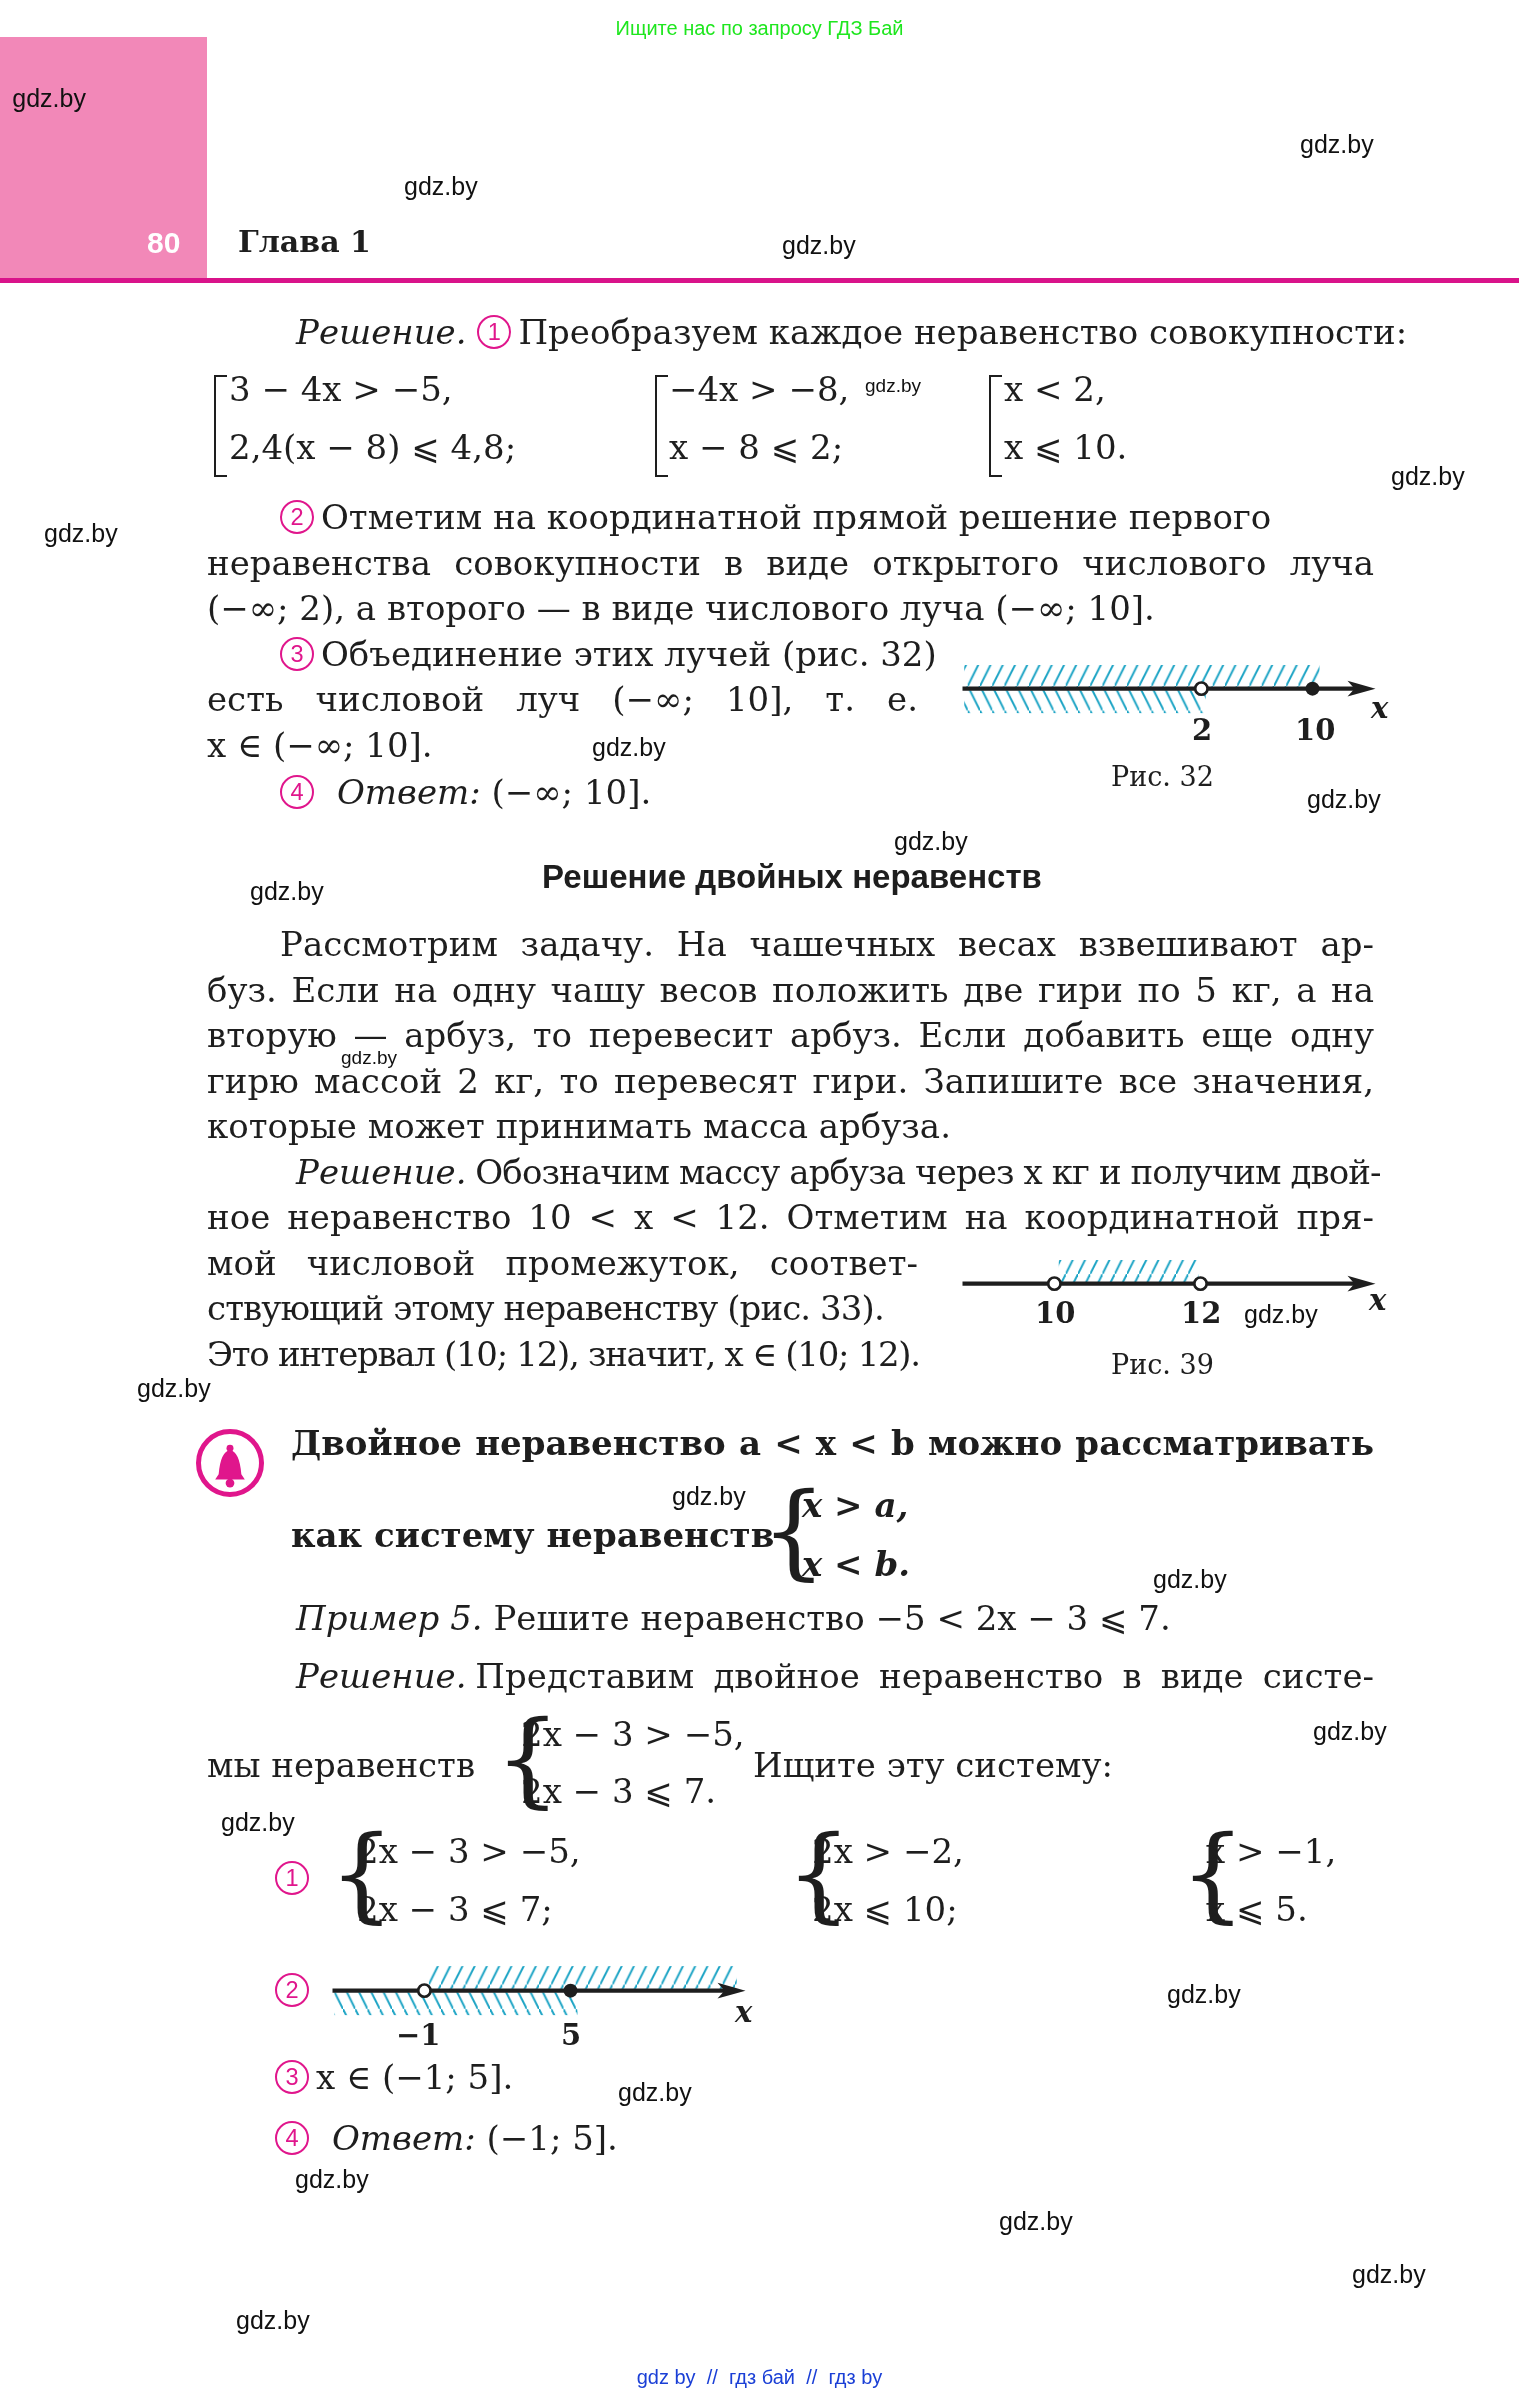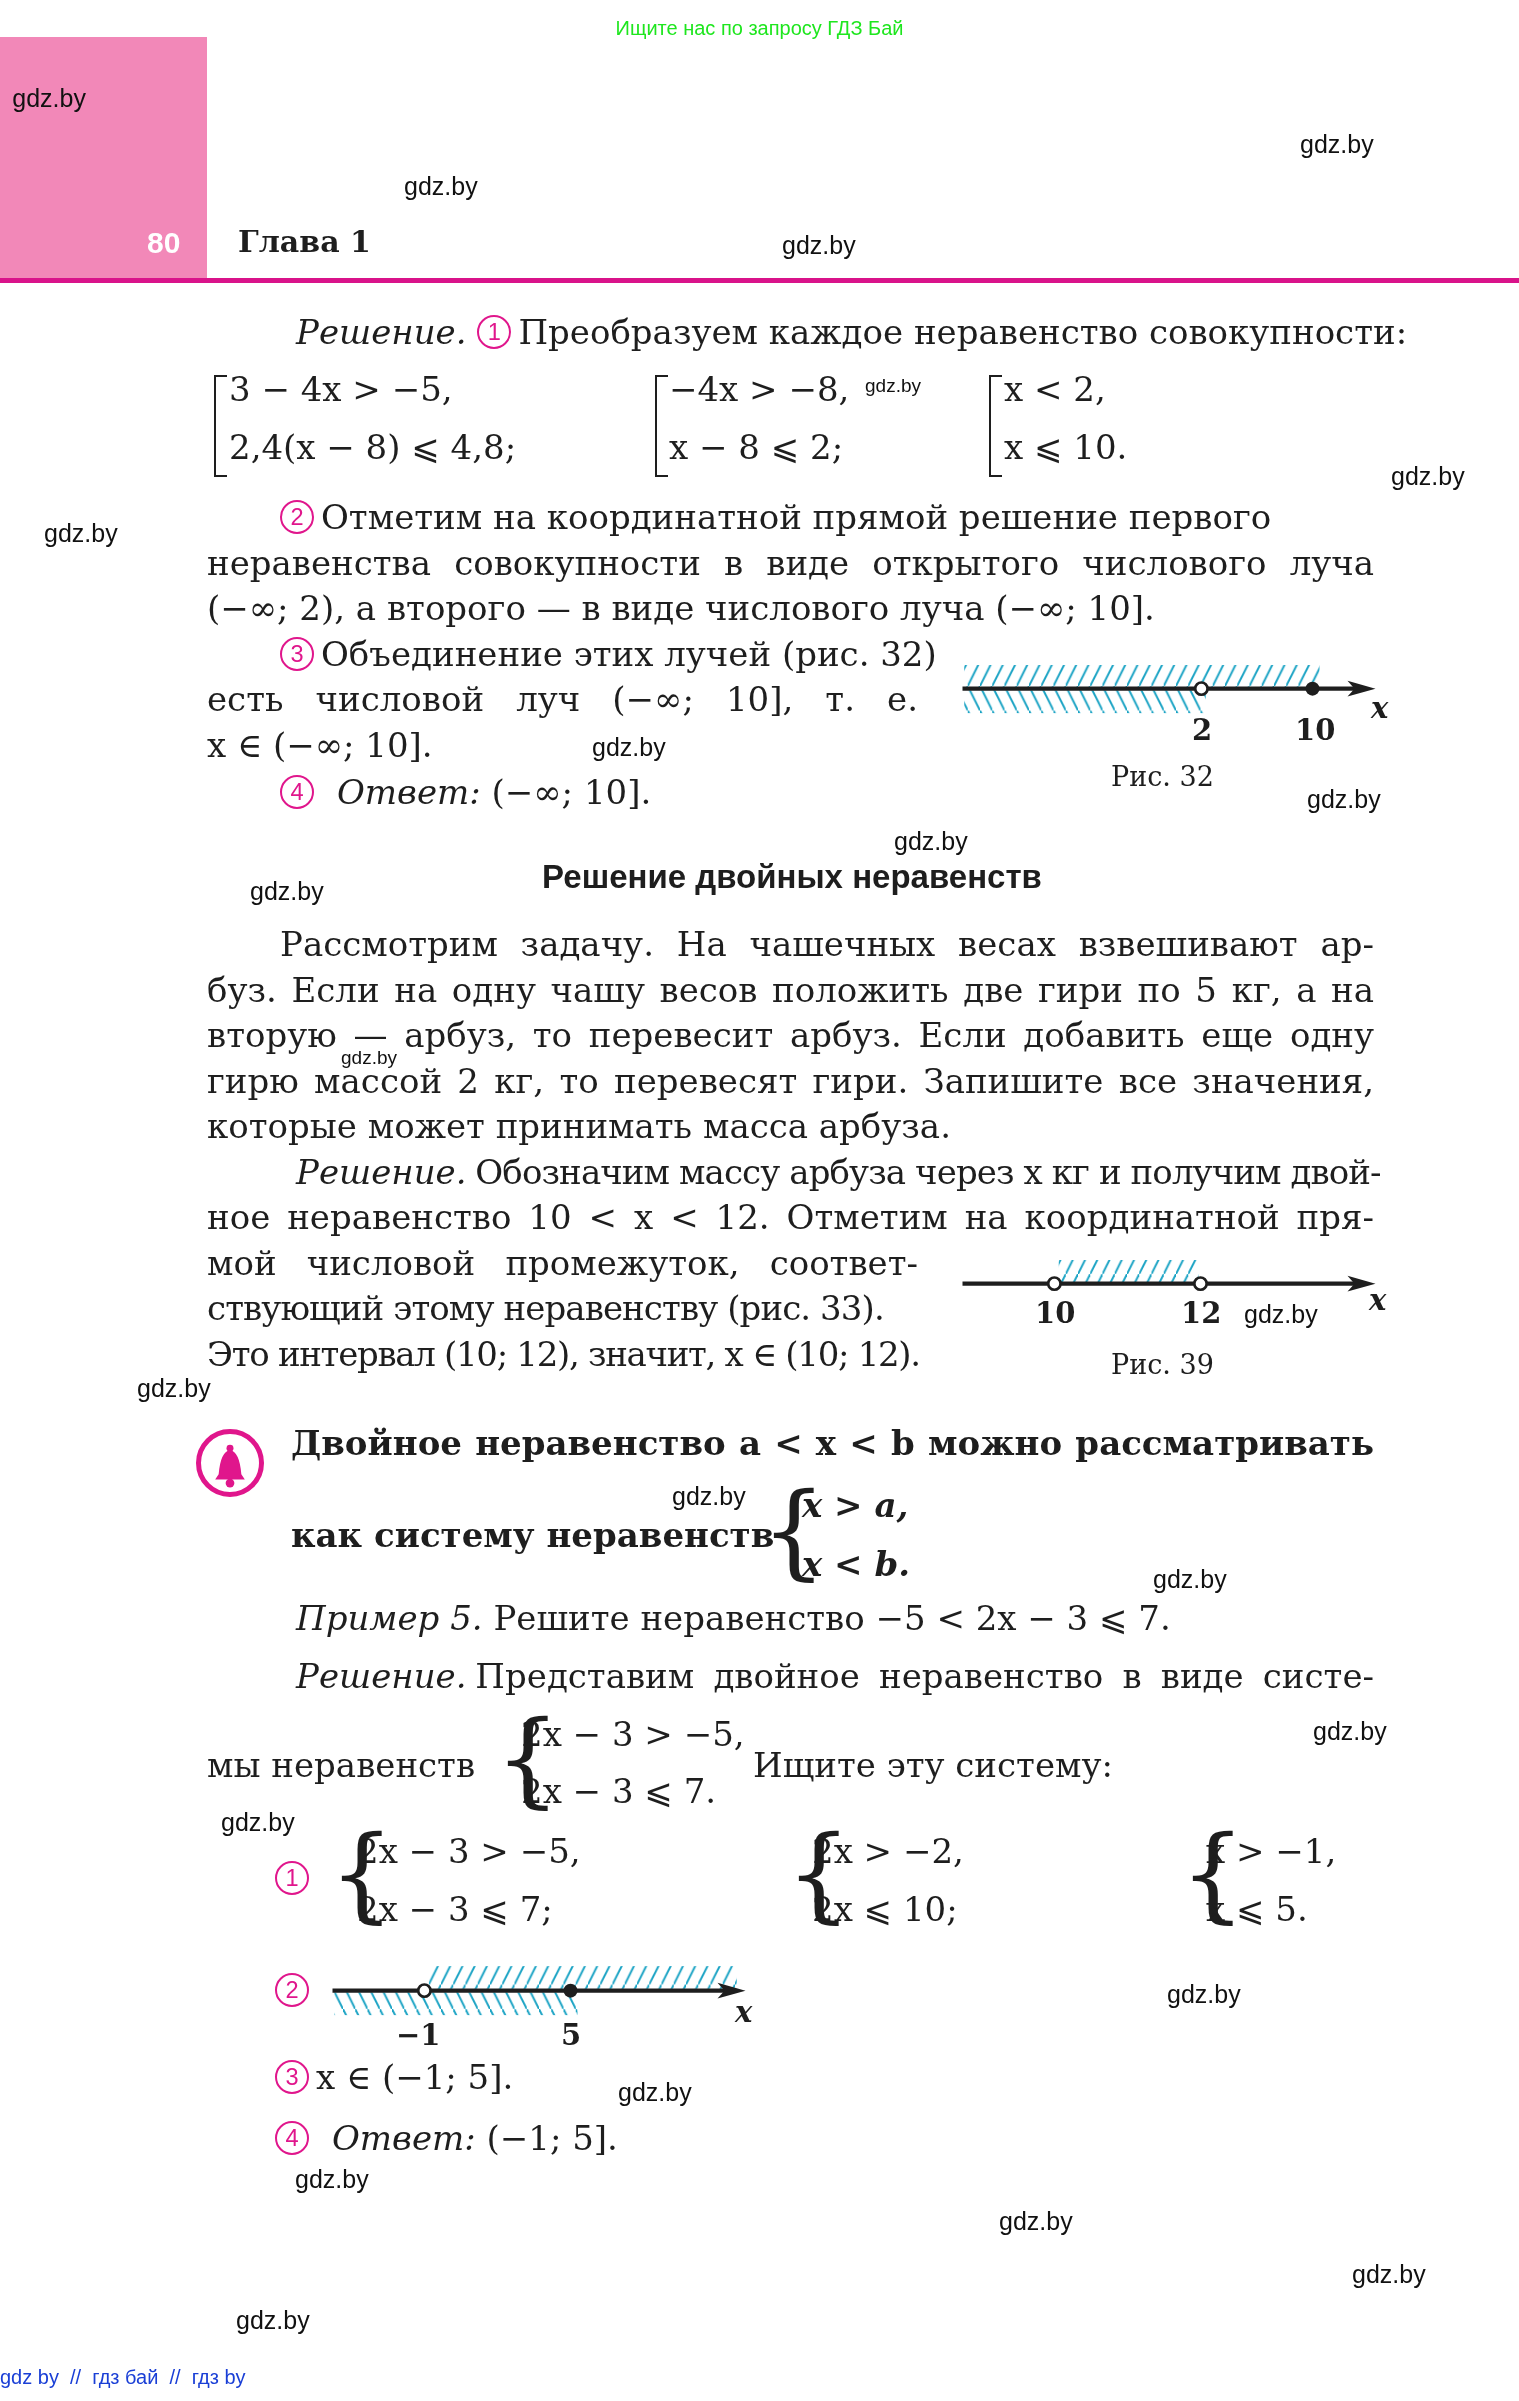--- a/index.html
+++ b/index.html
@@ -21,21 +21,21 @@
   .b { font-weight:bold; }
   .mag { display:inline-block; width:30px; height:30px; border:2.6px solid #e0168c; border-radius:50%;
          color:#e0168c; font-family:"Liberation Sans", sans-serif; font-size:23.6px; line-height:30px;
          text-align:center; vertical-align:middle; box-sizing:content-box; margin-right:7px; position:relative; top:-3.5px; }
   .heading { font-family:"Liberation Sans", sans-serif; font-weight:bold; font-size:33px; }
   .sq-bracket { position:absolute; border-left:2.6px solid #1e1e1e; border-top:2.6px solid #1e1e1e; border-bottom:2.6px solid #1e1e1e; width:10.5px; }
   .brace { position:absolute; font-family:"DejaVu Serif", serif; font-weight:100; }
   .bell-ring { position:absolute; border:5.3px solid #e0168c; border-radius:50%; box-sizing:border-box; }
   .cap { font-family:"DejaVu Serif", serif; font-size:27px; }
   .axis-lab { font-family:"DejaVu Serif", serif; font-weight:bold; font-size:29px; }
-  .footer { left:0; width:1519px; top:2366px; text-align:left; color:#1a3fd6;
+  .footer { left:0; width:1519px; top:2366px; text-align:center; color:#1a3fd6;
             font-family:"Liberation Sans", sans-serif; font-size:20px; }
   svg { position:absolute; overflow:visible; }
 </style>
 </head>
 <body>
 
 <div class="abs top-banner">Ищите нас по запросу ГДЗ Бай</div>
 <div class="abs pink-box"></div>
 <div class="abs rule"></div>
 <div class="abs page-num">80</div>

